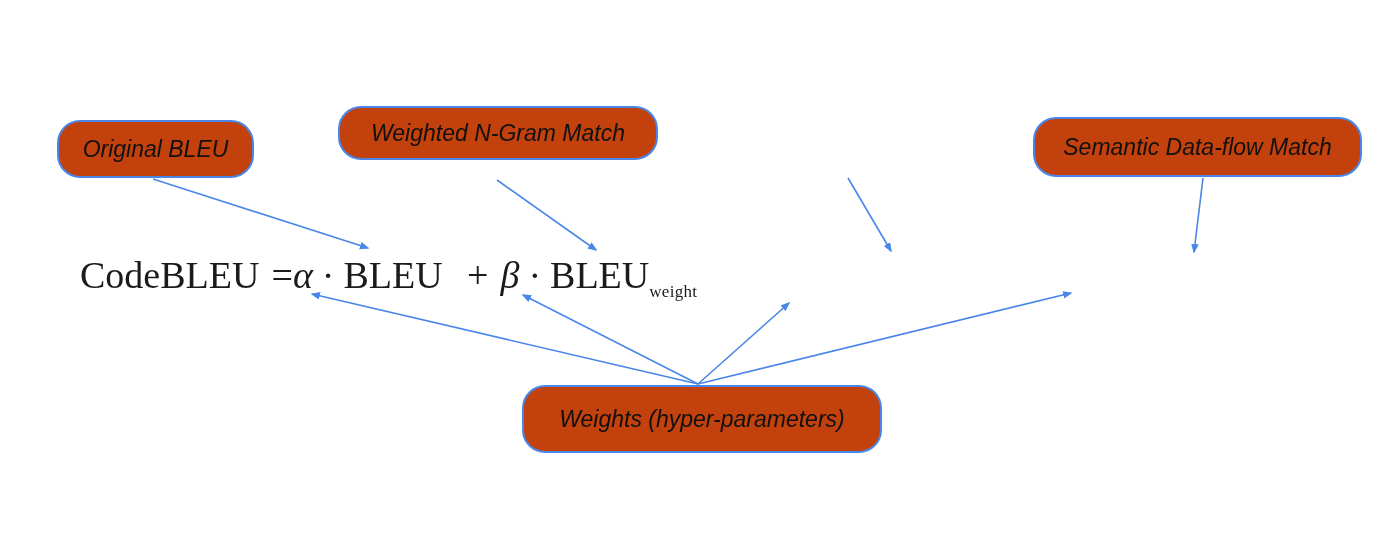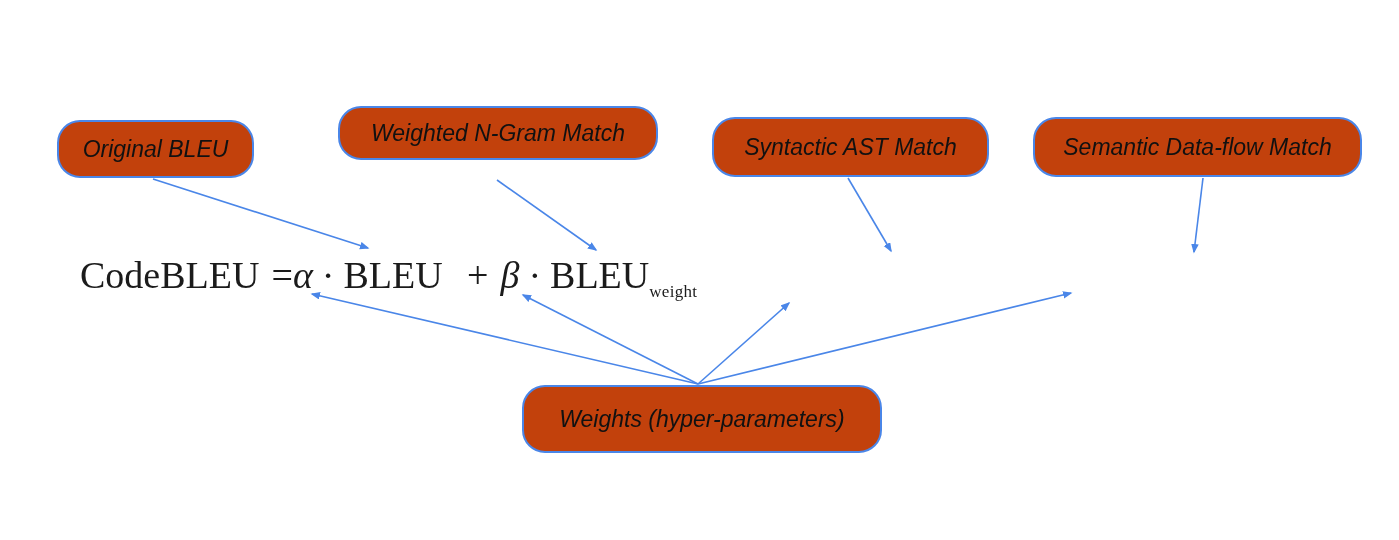--- a/index.html
+++ b/index.html
@@ -68,23 +68,20 @@
 <body>
 
 <div class="canvas">
 
   <div class="label-box box-original">
     <span>Original BLEU</span>
   </div>
   <div class="label-box box-ngram">
     <span>Weighted N-Gram Match</span>
   </div>
-  <div class="label-box box-ast">
-    <span>Syntactic AST Match</span>
-  </div>
   <div class="label-box box-dataflow">
     <span>Semantic Data-flow Match</span>
   </div>
 
   <div class="fchunk chunk-a">
     <span class="sp-r">CodeBLEU</span><span>=</span><span class="greek">α</span><span class="fdot">·</span><span>BLEU</span>
   </div>
 
   <div class="fchunk chunk-b">
     <span class="sp-r">+</span><span class="greek">β</span><span class="fdot">·</span><span><span>BLEU</span><span class="fsub">weight</span></span>

